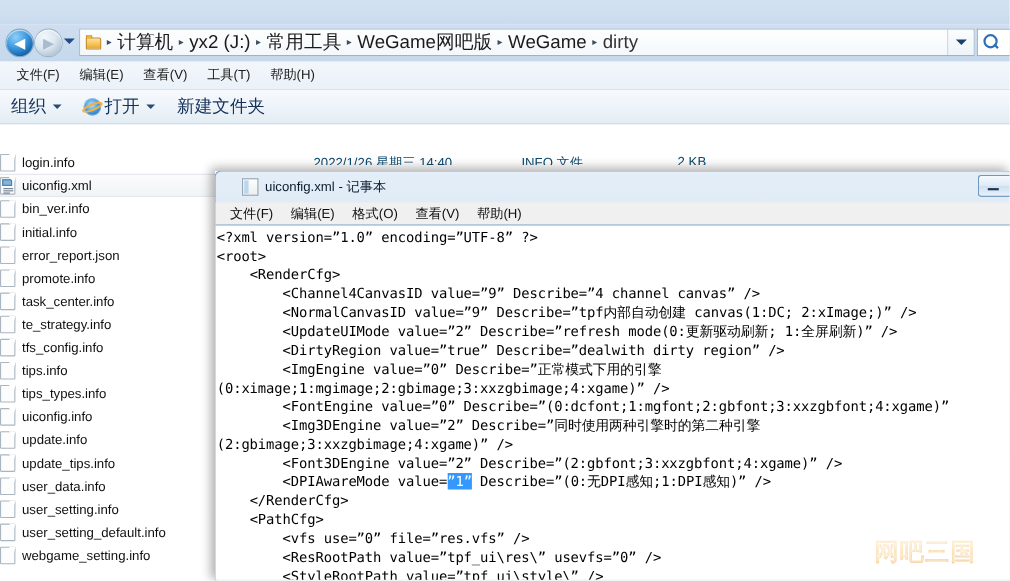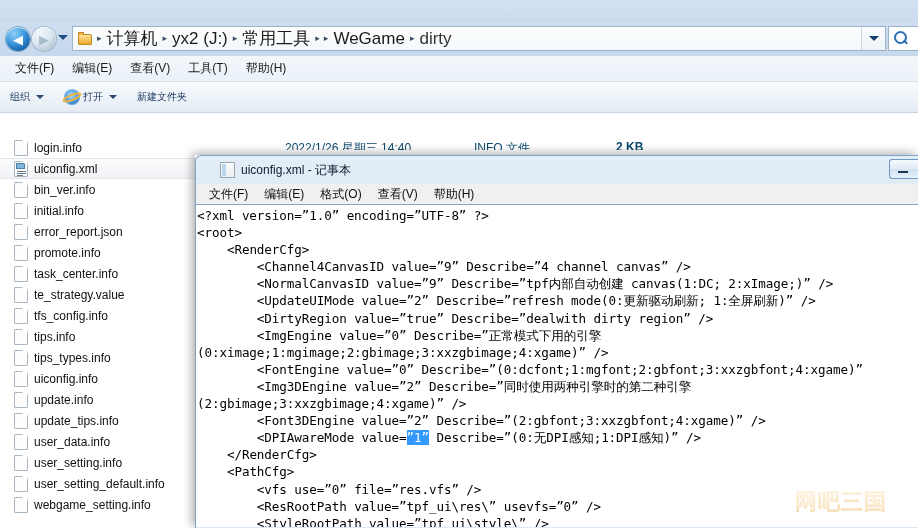--- a/index.html
+++ b/index.html
@@ -187,21 +187,21 @@
     position: absolute;
     left: 0; top: 82px; width: 918px; height: 31px;
     background: linear-gradient(to bottom, #f7fafd 0%, #eef4f9 48%, #e4ecf4 100%);
     border-bottom: 1px solid #c8d6e3;
     display: flex;
     align-items: center;
     box-sizing: border-box;
   }
   .tb-item {
     display: flex; align-items: center;
-    font-size: 10px; color: #15315a;
+    font-size: 16px; color: #15315a;
     padding: 0 10px;
     height: 24px;
     white-space: nowrap;
     justify-content: space-between;
   }
   .tb-caret {
     width: 0; height: 0;
     border-left: 4px solid transparent;
     border-right: 4px solid transparent;
     border-top: 4px solid #2b4a72;
@@ -258,21 +258,20 @@
     position: absolute;
     left: 0; top: 137px; width: 918px; height: 391px;
     background: #fff;
     overflow: hidden;
   }
   .frow {
     position: relative;
     height: 21px;
     display: flex;
     align-items: center;
-    padding-left: 14px;
     box-sizing: border-box;
   }
   .frow.sel {
     background: linear-gradient(to bottom, #fcfcfd 0%, #f2f3f6 100%);
     border-top: 1px solid #e3e6ec;
     border-bottom: 1px solid #e3e6ec;
   }
   .fico {
     width: 14px; height: 16px;
     flex: 0 0 auto;
@@ -469,20 +468,21 @@
     <div class="addr-box">
       <div class="addr-inner">
         <span class="folder-ico"></span>
         <span class="crumb-sep">▸</span>
         <span class="crumb">计算机</span>
         <span class="crumb-sep">▸</span>
         <span class="crumb">yx2 (J:)</span>
         <span class="crumb-sep">▸</span>
         <span class="crumb">常用工具</span>
         <span class="crumb-sep">▸</span>
+        <span class="crumb">WeGame网吧版</span>
         <span class="crumb-sep">▸</span>
         <span class="crumb">WeGame</span>
         <span class="crumb-sep">▸</span>
         <span class="crumb plain">dirty</span>
       </div>
       <div class="addr-drop">
         <i></i>
       </div>
     </div>
 
@@ -544,21 +544,21 @@
     <div class="frow">
       <span class="fico"></span>
       <span class="fname">promote.info</span>
     </div>
     <div class="frow">
       <span class="fico"></span>
       <span class="fname">task_center.info</span>
     </div>
     <div class="frow">
       <span class="fico"></span>
-      <span class="fname">te_strategy.value</span>
+      <span class="fname">te_strategy.info</span>
     </div>
     <div class="frow">
       <span class="fico"></span>
       <span class="fname">tfs_config.info</span>
     </div>
     <div class="frow">
       <span class="fico"></span>
       <span class="fname">tips.info</span>
     </div>
     <div class="frow">
@@ -591,21 +591,21 @@
     </div>
     <div class="frow">
       <span class="fico"></span>
       <span class="fname">webgame_setting.info</span>
     </div>
   </div>
 
   <div class="ghost-row">
     <span class="ghost-cell" style="left:285px;">2022/1/26 星期三 14:40</span>
     <span class="ghost-cell" style="left:474px;">INFO 文件</span>
-    <span class="ghost-cell" style="left:616px;font-weight:bold;">2 KB</span>
+    <span class="ghost-cell" style="left:616px;">2 KB</span>
   </div>
 </div>
 
 <div id="notepad">
   <div class="np-frame"></div>
 
   <div class="np-title">
     <span class="np-ico"></span>
     <span class="np-title-text">uiconfig.xml - 记事本</span>
   </div>

